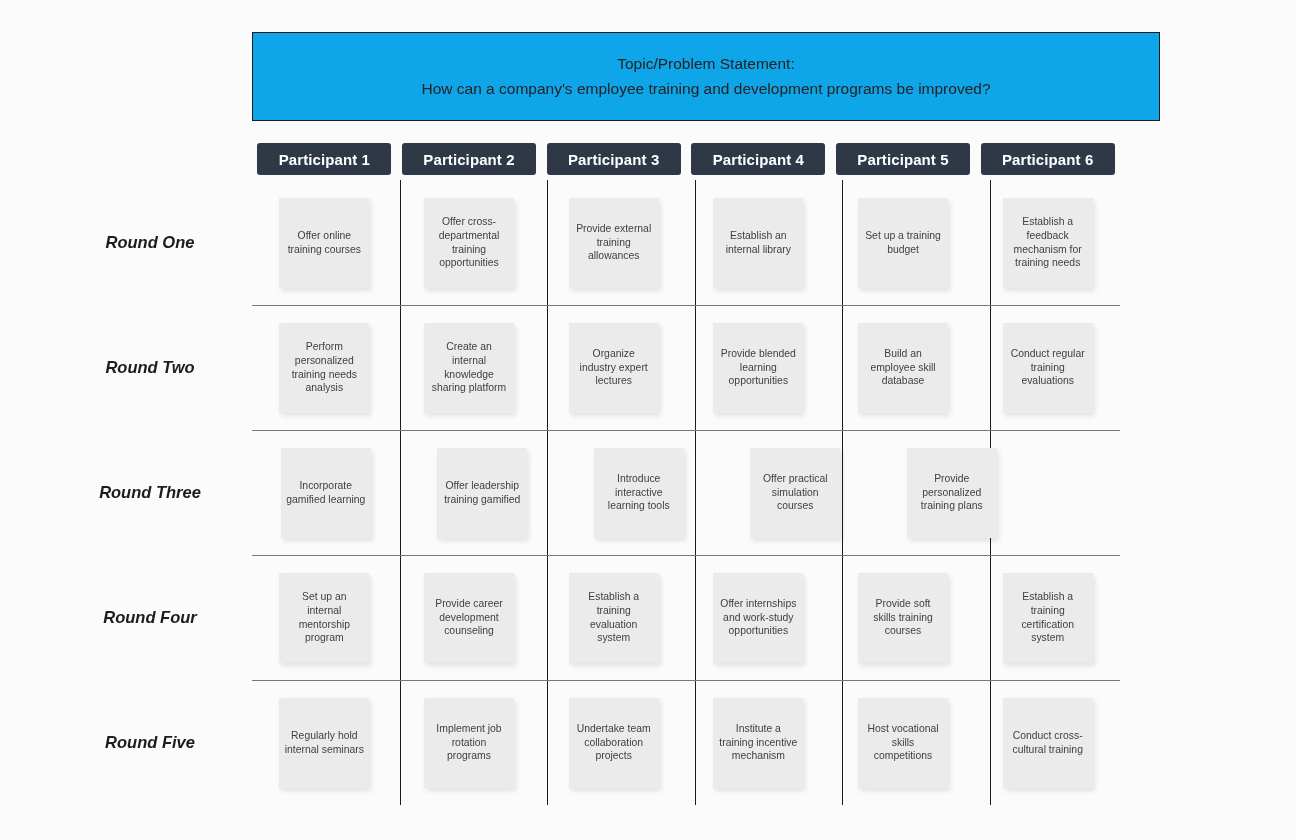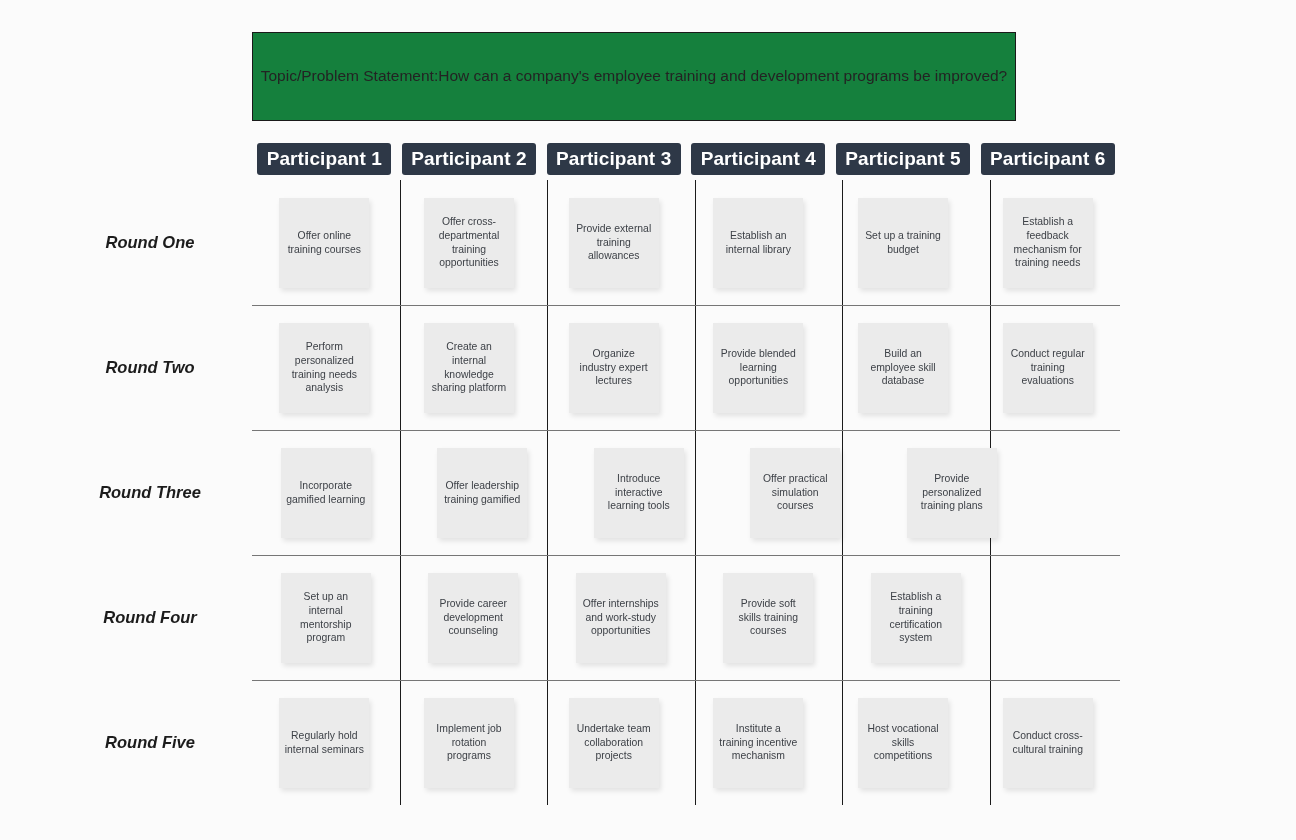--- a/index.html
+++ b/index.html
@@ -17,26 +17,26 @@
     width: 1296px;
     height: 840px;
     background: #fbfbfb;
   }
 
   
   #topic-box {
     position: absolute;
     left: 252px;
     top: 32px;
-    width: 764px;
+    width: 908px;
     height: 89px;
-    background: #15803d;
+    background: #0ea5e9;
     border: 1.4px solid #1a1a1a;
     display: flex;
-    flex-direction: row;
+    flex-direction: column;
     align-items: center;
     justify-content: center;
     line-height: 1.55;
   }
   #topic-box .t-line {
     font-size: 15.5px;
     color: #232323;
     text-align: center;
     white-space: nowrap;
   }
@@ -54,21 +54,21 @@
     width: 147.5px;
     display: flex;
     justify-content: center;
   }
   .participant-badge {
     width: 134px;
     height: 32px;
     background: #2e3847;
     border-radius: 3px;
     color: #ffffff;
-    font-size: 19px;
+    font-size: 15px;
     font-weight: bold;
     display: flex;
     align-items: center;
     justify-content: center;
     letter-spacing: 0.1px;
   }
 
   
   #grid {
     position: absolute;
@@ -280,20 +280,25 @@
             <div class="card-text">Set up an internal mentorship program</div>
           </div>
         </div>
         <div class="cell">
           <div class="idea-card">
             <div class="card-text">Provide career development counseling</div>
           </div>
         </div>
         <div class="cell">
           <div class="idea-card">
+            <div class="card-text">Establish a training evaluation system</div>
+          </div>
+        </div>
+        <div class="cell">
+          <div class="idea-card">
             <div class="card-text">Offer internships and work-study opportunities</div>
           </div>
         </div>
         <div class="cell">
           <div class="idea-card">
             <div class="card-text">Provide soft skills training courses</div>
           </div>
         </div>
         <div class="cell">
           <div class="idea-card">

